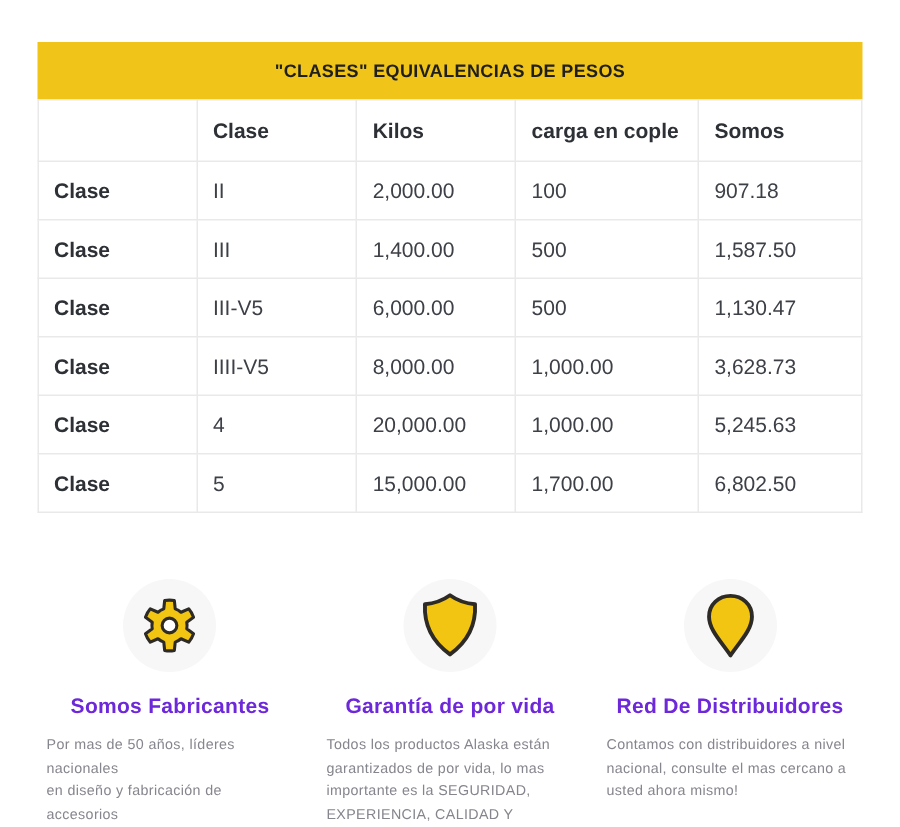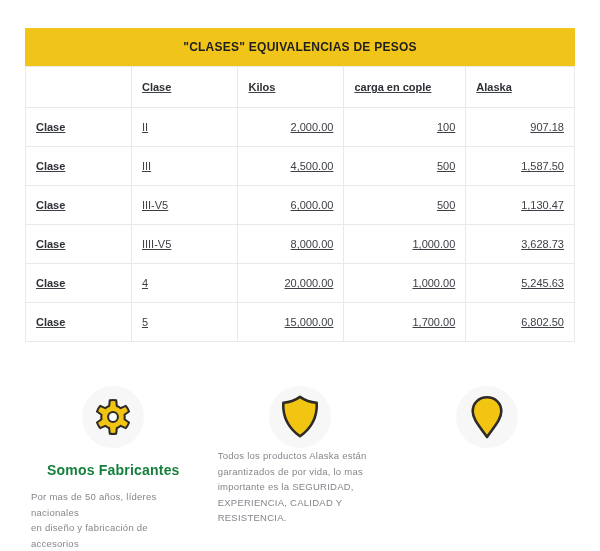--- a/index.html
+++ b/index.html
@@ -13,46 +13,46 @@
 
   
   .table-card { margin: 28px 25px 0 25px; }
   .table-title {
     height: 38px; line-height: 38px; text-align: center;
     font-size: 12px; font-weight: 700; letter-spacing: .25px;
     color: #1f1f1f; background: var(--accent, #F0C419);
   }
   table.pesos {
     width: 100%; border-collapse: collapse; table-layout: fixed;
-    font-size: 11px; color: #3d4046; text-decoration: underline;
+    font-size: 14px; color: #3d4046;
   }
   table.pesos th, table.pesos td {
     border: 1px solid #e9e9e9; padding: 0 10px;
     white-space: nowrap; overflow: hidden;
   }
   table.pesos thead th {
     height: 41px; text-align: left; font-weight: 700; color: #2d3035;
   }
   table.pesos tbody td { height: 39px; }
   td.c0, th.c0 { font-weight: 700; color: #2d3035; }
-  td.num { text-align: right; }
+  td.num { }
 
   
   .features {
     display: grid; grid-template-columns: 1fr 1fr 1fr; gap: 16px;
     margin: 44px 28px 0 28px;
   }
   .icon-circle {
     width: 62px; height: 62px; border-radius: 50%;
     background: #f7f7f7; margin: 0 auto;
     display: flex; align-items: center; justify-content: center;
   }
   .feature h3 {
     text-align: center; font-size: 14px; font-weight: 700;
-    color: #15803d; letter-spacing: .2px; margin: 14px 0 11px 0;
+    color: #6d28d9; letter-spacing: .2px; margin: 14px 0 11px 0;
   }
   .feature p {
     font-size: 9.5px; line-height: 15.5px; letter-spacing: .25px;
     color: #85858d; white-space: pre-line; margin: 0 0 0 3px;
   }
   .icon-svg { display: block; }
 </style>
 </head>
 <body>
 
@@ -67,35 +67,35 @@
           <col style="width:19.3%">
         <col style="width:22.2%">
           <col style="width:19.8%">
       </colgroup>
       <thead>
         <tr>
           <th class="c0"></th>
           <th>Clase</th>
           <th>Kilos</th>
           <th>carga en cople</th>
-          <th>Alaska</th>
+          <th>Somos</th>
         </tr>
       </thead>
       <tbody>
         <tr>
           <td class="c0">Clase</td>
           <td>II</td>
           <td class="num">2,000.00</td>
           <td class="num">100</td>
           <td class="num">907.18</td>
         </tr>
         <tr>
           <td class="c0">Clase</td>
           <td>III</td>
-          <td class="num">4,500.00</td>
+          <td class="num">1,400.00</td>
           <td class="num">500</td>
           <td class="num">1,587.50</td>
         </tr>
         <tr>
           <td class="c0">Clase</td>
           <td>III-V5</td>
           <td class="num">6,000.00</td>
           <td class="num">500</td>
           <td class="num">1,130.47</td>
         </tr>
@@ -138,28 +138,33 @@
 en diseño y fabricación de accesorios
 para arrastre y remolques.</p>
     </div>
 
     <div class="feature">
       <div class="icon-circle">
         <svg class="icon-svg" width="52" height="52" viewBox="0 0 24 24">
           <path d="M12 2.7 C14.3 4.35 17 5.25 19.7 5.45 C20 11 18 16.6 12 20.9 C6 16.6 4 11 4.3 5.45 C7 5.25 9.7 4.35 12 2.7 Z" fill="#F3C513" stroke="#2e2b26" stroke-width="1.2" stroke-linejoin="round"></path>
         </svg>
       </div>
+      <h3>Garantía de por vida</h3>
       <p>Todos los productos Alaska están
 garantizados de por vida, lo mas
 importante es la SEGURIDAD,
 EXPERIENCIA, CALIDAD Y RESISTENCIA.</p>
     </div>
 
     <div class="feature">
       <div class="icon-circle">
         <svg class="icon-svg" width="52" height="52" viewBox="0 0 24 24">
           <path d="M12 21.2 C8.9 16.7 5.4 13.2 5.4 9.3 C5.4 5.5 8.4 2.9 12 2.9 C15.6 2.9 18.6 5.5 18.6 9.3 C18.6 13.2 15.1 16.7 12 21.2 Z" fill="#F3C513" stroke="#2e2b26" stroke-width="1.2" stroke-linejoin="round"></path>
         </svg>
       </div>
+      <h3>Red De Distribuidores</h3>
+      <p>Contamos con distribuidores a nivel
+nacional, consulte el mas cercano a
+usted ahora mismo!</p>
     </div>
 
   </div>
 </div>
 
 </body></html>

